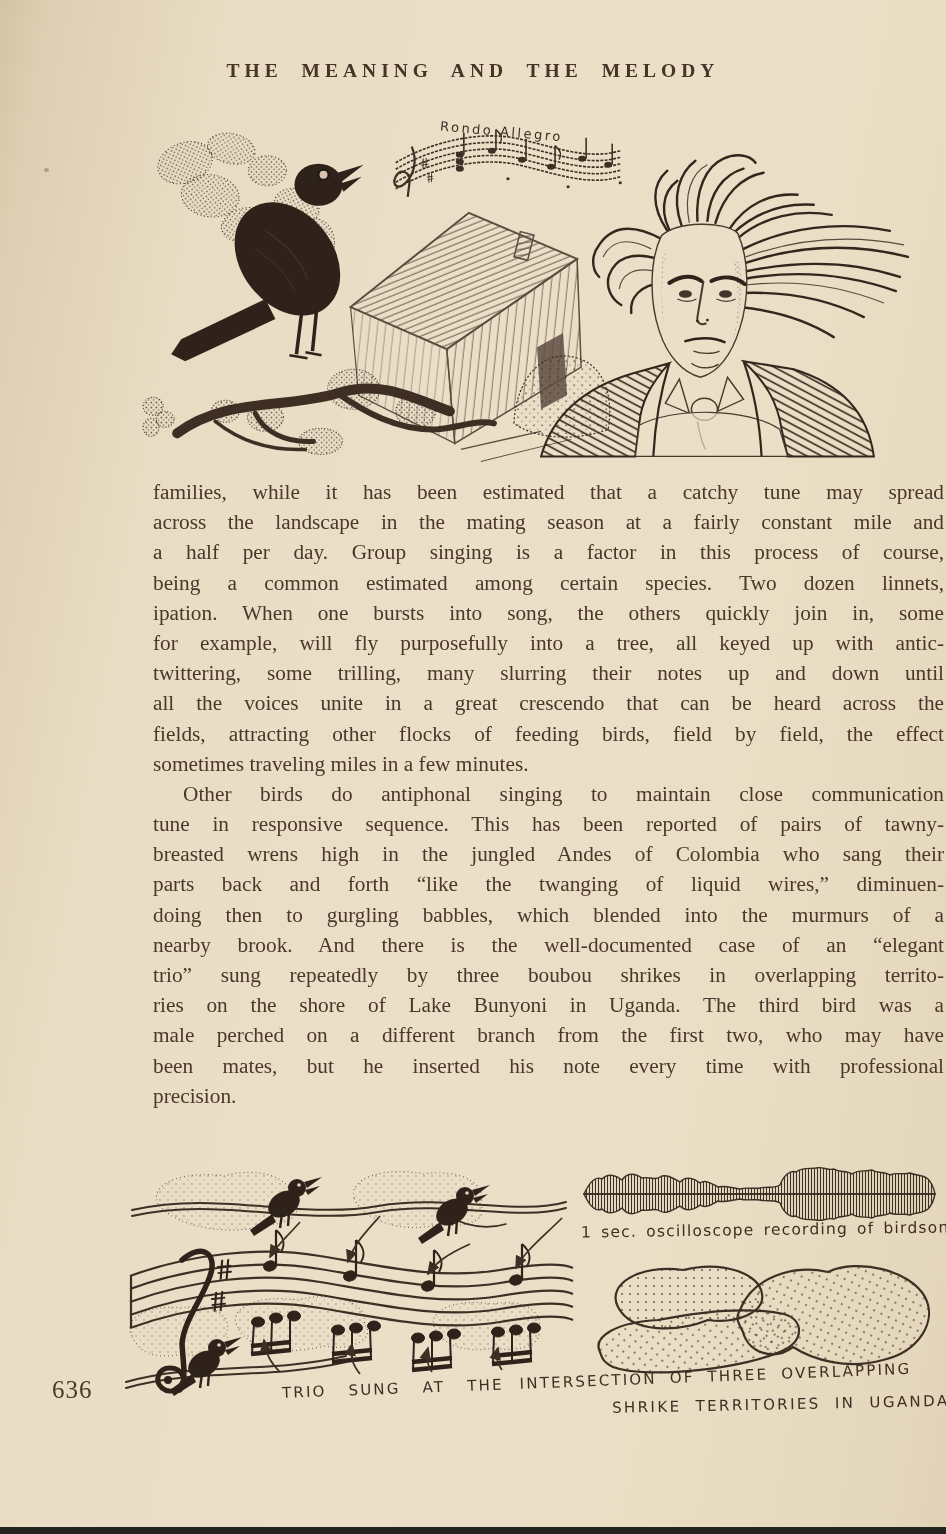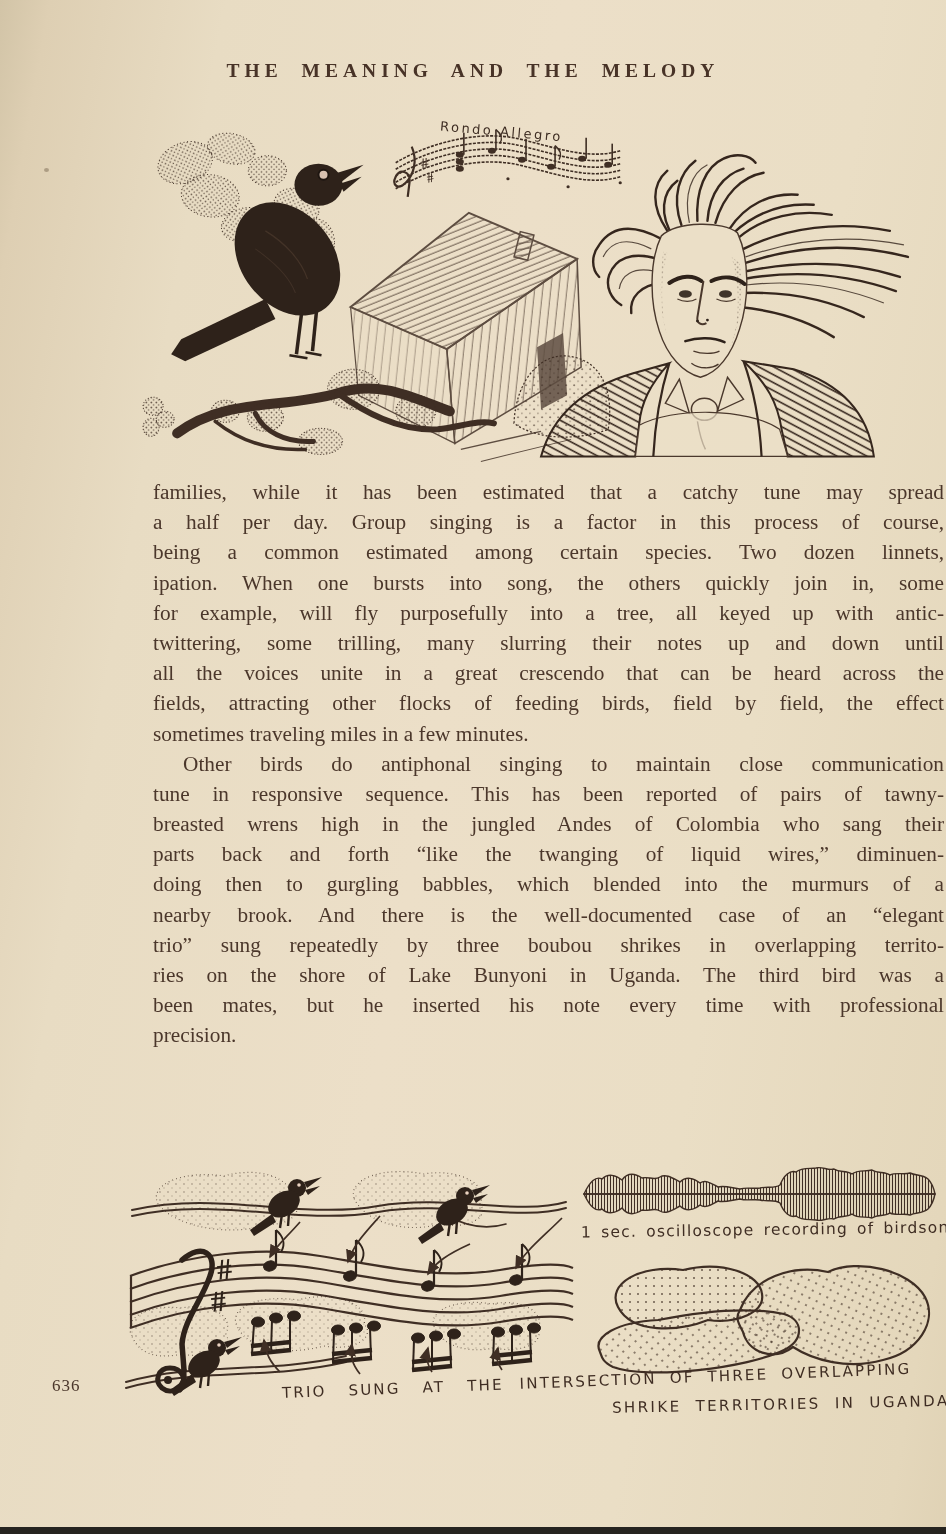--- a/index.html
+++ b/index.html
@@ -29,21 +29,21 @@
   svg{display:block;}
   .hand{
     font-family:"DejaVu Sans", sans-serif;color:#3f2d23;
     position:absolute;white-space:nowrap;
   }
   .cap-osc{left:581px;top:1221px;width:356px;font-size:15.5px;letter-spacing:1.2px;word-spacing:3px;transform:rotate(-0.8deg);}
   .cap-trio{left:282px;top:1384px;width:660px;font-size:15px;letter-spacing:2.2px;transform:rotate(-2.2deg);transform-origin:0 50%;}
   .cap-trio .seg1{word-spacing:15px;margin-right:16px;}
   .cap-trio .seg2{word-spacing:6px;}
   .cap-trio2{left:612px;top:1392px;width:328px;font-size:15px;letter-spacing:2.4px;word-spacing:7px;text-align:right;transform:rotate(-1.2deg);transform-origin:100% 50%;}
-  .pagenum{position:absolute;left:52px;top:1376px;font-size:17px;letter-spacing:1px;color:#4b372b;}
+  .pagenum{position:absolute;left:52px;top:1376px;font-size:25px;letter-spacing:1px;color:#4b372b;}
 </style>
 </head>
 <body>
 
 <div class="page">
 
   <div class="header">THE MEANING AND THE MELODY</div>
   <div class="speck"></div>
 
   <div class="illus" style="left:115px;top:110px;">
@@ -213,36 +213,38 @@
         <path d="M40,315 C52,272 84,246 132,232 L168,222 C148,244 140,262 138,282 L134,315 Z" fill="url(#hatchD)" stroke="#35261d" stroke-width="2"></path>
         <path d="M372,315 C366,270 338,242 292,228 L242,220 C266,243 276,262 280,288 L286,315 Z" fill="url(#hatchD)" stroke="#35261d" stroke-width="2"></path>
         <path d="M134,315 L138,284 C170,266 246,266 278,288 L286,315 Z" fill="#ebdfc7" fill-opacity="0.7" stroke="#4a382c" stroke-width="1.2"></path>
         <path d="M168,222 C160,248 154,276 152,315 M242,220 C252,248 258,278 260,315" stroke="#35261d" stroke-width="2.2" fill="none"></path>
       </g>
     </svg>
   </div>
 
   <div class="bodytext">
     <div class="line">families, while it has been estimated that a catchy tune may spread</div>
+    <div class="line">across the landscape in the mating season at a fairly constant mile and</div>
     <div class="line">a half per day.  Group singing is a factor in this process of course,</div>
     <div class="line">being a common estimated among certain species.  Two dozen linnets,</div>
     <div class="line">ipation.  When one bursts into song, the others quickly join in, some</div>
     <div class="line">for example, will fly purposefully into a tree, all keyed up with antic-</div>
     <div class="line">twittering, some trilling, many slurring their notes up and down until</div>
     <div class="line">all the voices unite in a great crescendo that can be heard across the</div>
     <div class="line">fields, attracting other flocks of feeding birds, field by field, the effect</div>
     <div class="line end">sometimes traveling miles in a few minutes.</div>
     <div class="line indent">Other birds do antiphonal singing to maintain close communication</div>
     <div class="line">tune in responsive sequence.  This has been reported of pairs of tawny-</div>
     <div class="line">breasted wrens high in the jungled Andes of Colombia who sang their</div>
     <div class="line">parts back and forth “like the twanging of liquid wires,” diminuen-</div>
     <div class="line">doing then to gurgling babbles, which blended into the murmurs of a</div>
     <div class="line">nearby brook.  And there is the well-documented case of an “elegant</div>
     <div class="line">trio” sung repeatedly by three boubou shrikes in overlapping territo-</div>
     <div class="line">ries on the shore of Lake Bunyoni in Uganda.  The third bird was a</div>
+    <div class="line">male perched on a different branch from the first two, who may have</div>
     <div class="line">been mates, but he inserted his note every time with professional</div>
     <div class="line end">precision.</div>
   </div>
 
   <div class="illus" style="left:118px;top:1158px;">
     <svg width="462" height="245" viewBox="0 0 462 245">
       <defs>
         <marker id="ah" markerWidth="9" markerHeight="8" refX="7" refY="3.5" orient="auto">
           <path d="M0,0 L8,3.5 L0,7 Z" fill="#3f2e24"></path>
         </marker>

